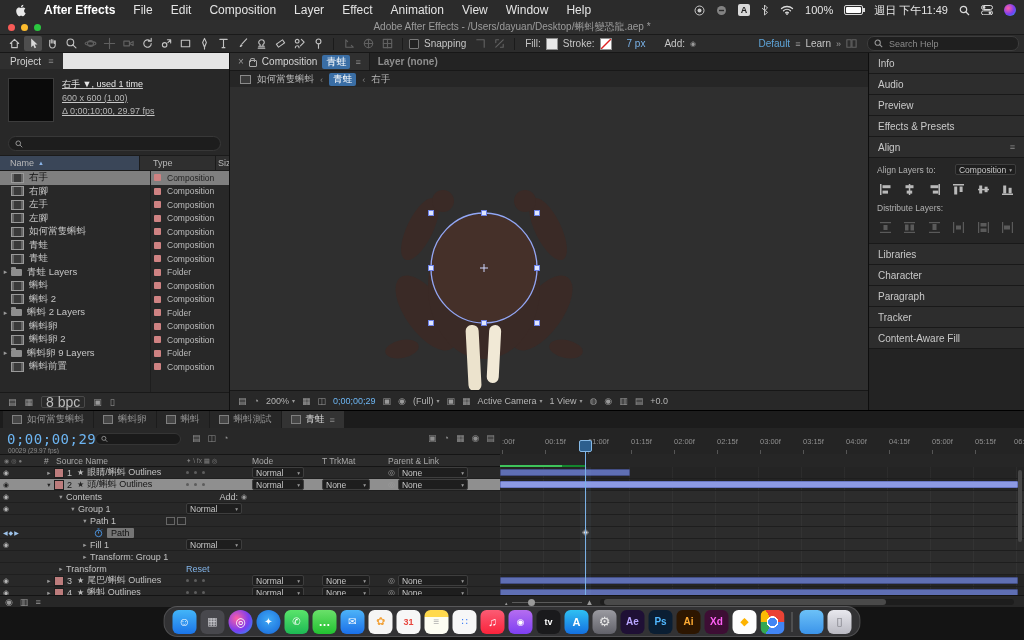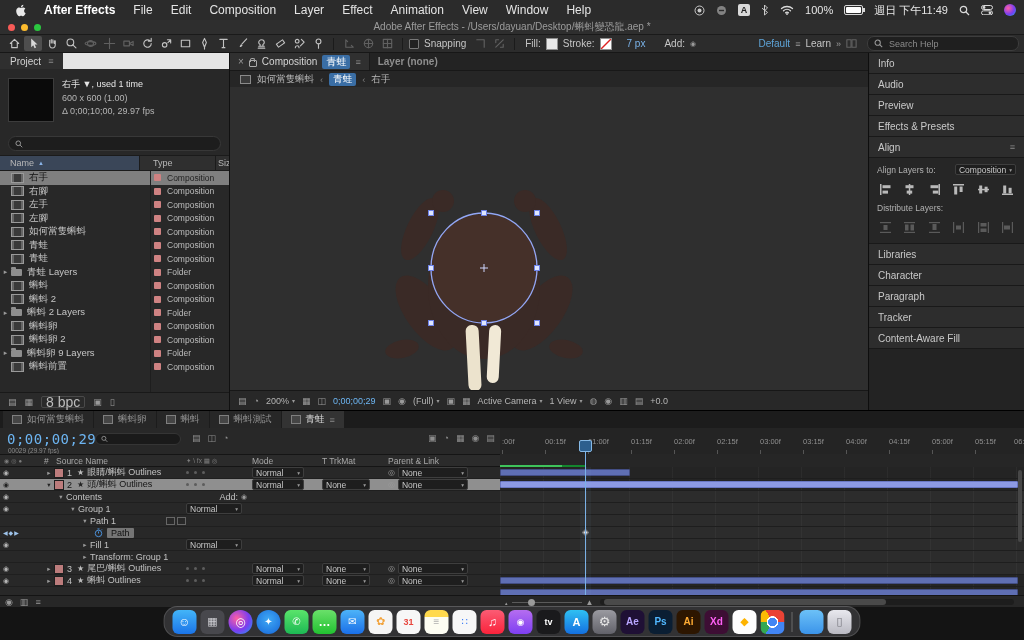--- a/index.html
+++ b/index.html
@@ -55,21 +55,21 @@
   .helpbox input::placeholder{color:#8b8b8b;}
   .mag{stroke:#999;fill:none;stroke-width:1.3;}
 
   
   #project{position:absolute;left:0;top:53px;width:230px;height:357px;background:#282828;
     border-right:1px solid #101010;box-sizing:border-box;display:flex;flex-direction:column;}
   .ptabbar{height:16px;background:#e5e5e5;display:flex;flex:none;}
   .ptab{background:#2f2f2f;padding:0 10px;font-size:10px;color:#d2d2d2;display:flex;
     align-items:center;gap:7px;}
   .pmenu{color:#8a8a8a;font-size:9px;}
-  .pv{display:flex;gap:8px;padding:9px 8px 6px 8px;flex:none;}
+  .pv{display:flex;gap:8px;padding:9px 8px 6px 8px;flex:none;text-decoration:underline;}
   .thumb{width:44px;height:42px;background:#0a0a0a;border:1px solid #3c3c3c;flex:none;}
   .pvtext{font-size:9px;color:#b5b5b5;line-height:1.5;}
   .pvtitle{color:#e6e6e6;}
   .psearch{margin:8px 8px 4px 8px;height:13px;background:#1d1d1d;border:1px solid #383838;
     border-radius:8px;display:flex;align-items:center;padding:0 6px;gap:4px;flex:none;}
   .psearch input{border:none;background:transparent;width:180px;font-size:9px;color:#bbb;font-family:inherit;}
   .pcols{height:14px;background:#2f2f2f;border-top:1px solid #1b1b1b;border-bottom:1px solid #1b1b1b;
     display:flex;font-size:9px;color:#b8b8b8;align-items:center;flex:none;}
   .pcol-name{flex:1;padding-left:10px;display:flex;align-items:center;gap:4px;background:#3a4658;height:100%;box-sizing:border-box;}
   .sorticon{color:#8ab4e8;font-size:6px;}
@@ -1037,20 +1037,32 @@
           <span class="c-tog"></span>
           <span style="width:36px"></span>
           <span class="c-tw">▸</span>
           <span class="c-name">Transform: Group 1</span>
           <span class="c-sw"></span>
             <span class="c-mode"></span>
             <span class="c-trk"></span>
             <span class="c-parent"></span>
         </div>
 
+        <div class="trow">
+          <span class="c-tog"></span>
+          <span style="width:12px"></span>
+          <span class="c-tw">▸</span>
+          <span class="c-name">Transform</span>
+          <span class="c-sw">
+              <span class="resetlbl">Reset</span>
+            </span>
+          <span class="c-mode"></span>
+            <span class="c-trk"></span>
+            <span class="c-parent"></span>
+        </div>
 
         <div class="trow">
           <span class="c-tog">
               <span class="eyeg">◉</span>
             </span>
           <span class="c-tw">▸</span>
           <span class="c-chip"></span>
           <span class="c-num">3</span>
           <span class="c-star">★</span>
           <span class="c-name">尾巴/蝌蚪 Outlines</span>

